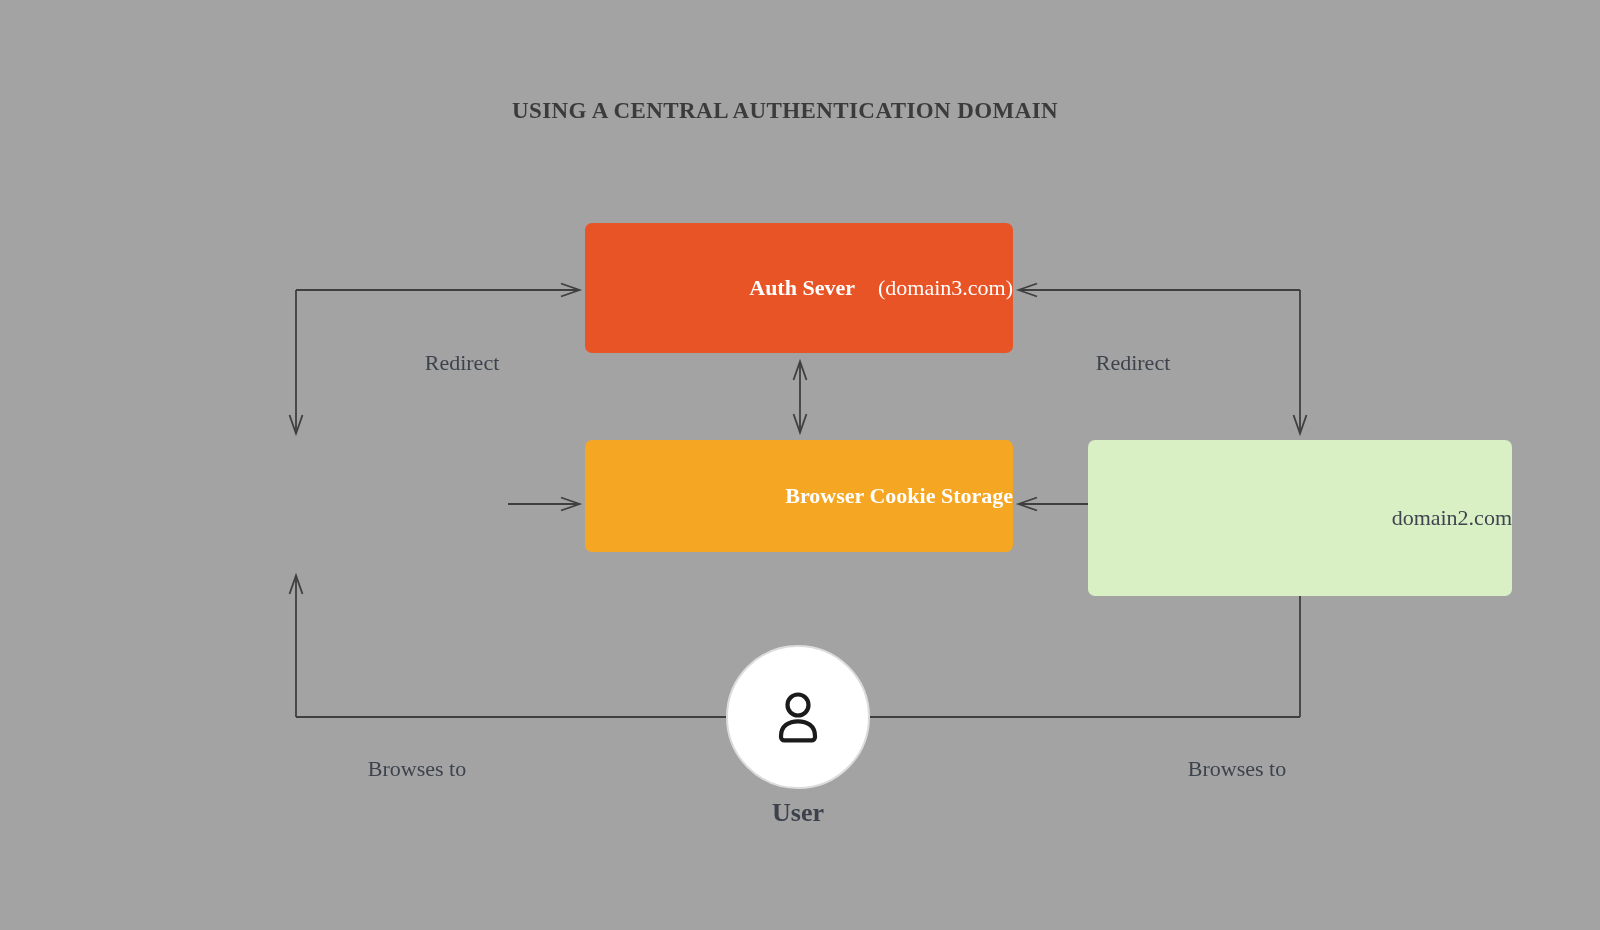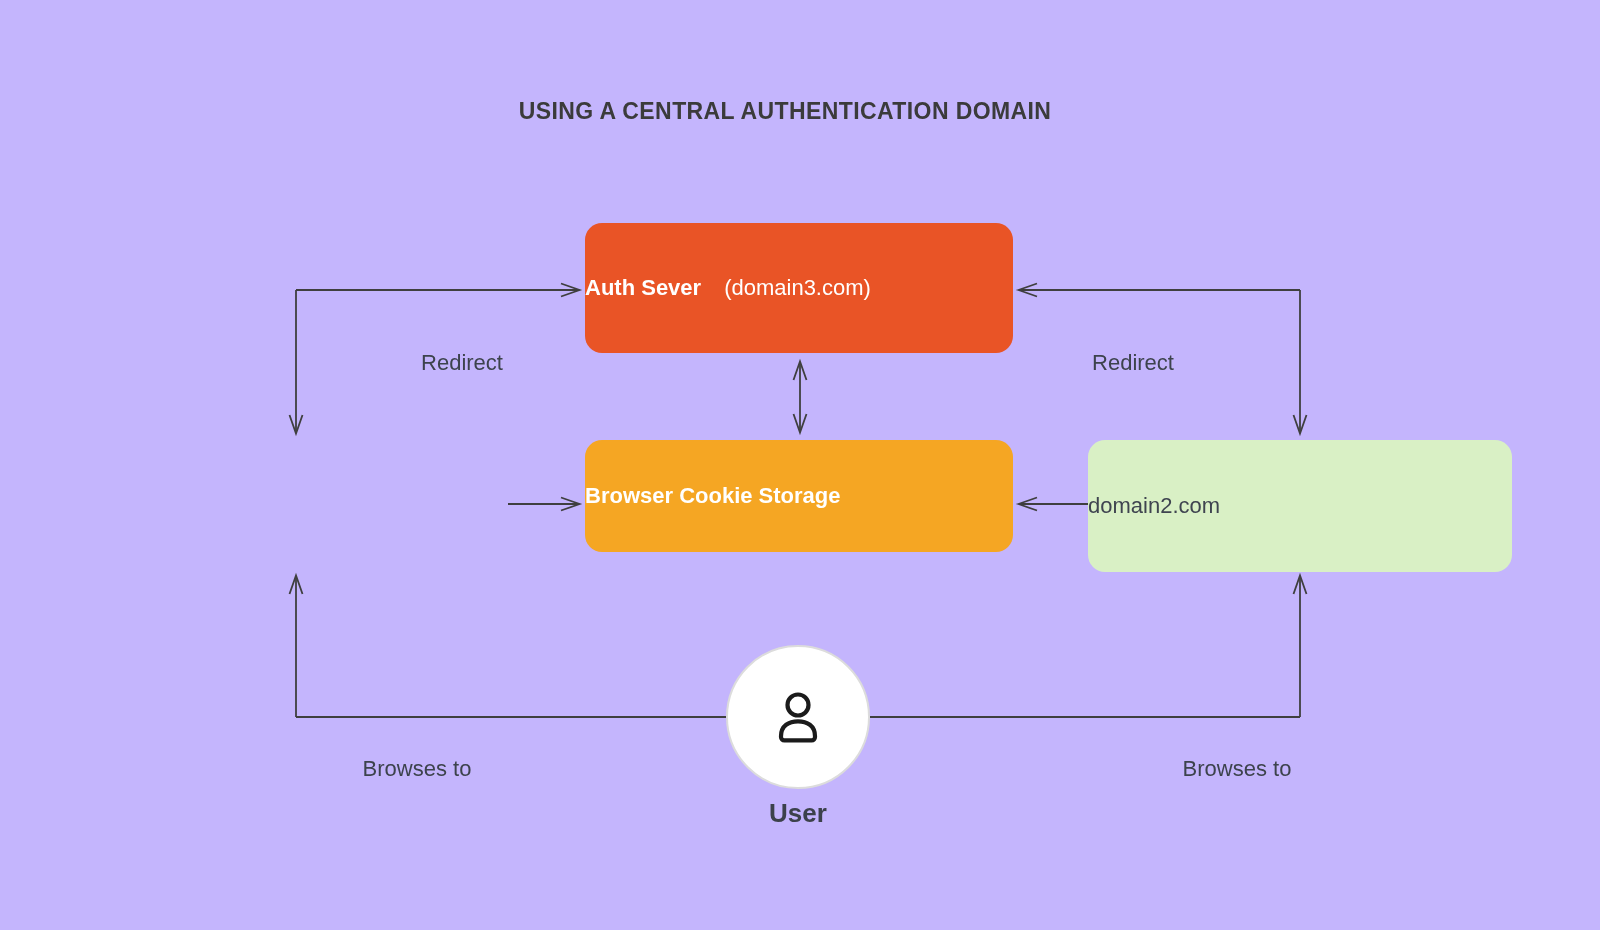--- a/index.html
+++ b/index.html
@@ -1,54 +1,54 @@
 <!DOCTYPE html>
 <html><head>
 <meta charset="utf-8">
 <style>
   html, body { margin: 0; padding: 0; background: #ffffff; }
   .canvas {
     position: relative;
     width: 1600px;
     height: 930px;
-    background: #c4b5fd;
-    font-family: Liberation Sans, sans-serif;
+    background: #a3a3a3;
+    font-family: Liberation Serif, serif;
     overflow: hidden;
   }
   .title {
     position: absolute;
     left: 785px;
     top: 98px;
     transform: translateX(-50%);
     font-size: 23px;
     font-weight: 700;
     letter-spacing: 0.4px;
     color: #3b3b3b;
     white-space: nowrap;
   }
   .wires {
     position: absolute;
     left: 0; top: 0;
     width: 1600px; height: 930px;
   }
   .box {
     position: absolute;
-    border-radius: 17px;
+    border-radius: 7px;
     display: flex;
     align-items: center;
-    justify-content: flex-start;
+    justify-content: flex-end;
     font-size: 22px;
     white-space: nowrap;
   }
   .box-auth   { left: 585px;  top: 223px; width: 428px; height: 130px; color: #ffffff; }
   .box-auth .bold { font-weight: 700; }
   .box-auth .paren { font-weight: 400; margin-left: 23px; }
   .box-cookie { left: 585px;  top: 440px; width: 428px; height: 112px; color: #ffffff; font-weight: 700; }
   .box-d1     { left: 83px;   top: 440px; width: 425px; height: 128px; color: #3f4450; }
-  .box-d2     { left: 1088px; top: 440px; width: 424px; height: 132px; color: #3f4450; }
+  .box-d2     { left: 1088px; top: 440px; width: 424px; height: 156px; color: #3f4450; }
   .edge-label {
     position: absolute;
     transform: translateX(-50%);
     font-size: 22px;
     color: #3d434d;
     white-space: nowrap;
     text-align: center;
   }
   .lbl-redirect-left  { left: 462px;  top: 350px; }
   .lbl-redirect-right { left: 1133px; top: 350px; }

